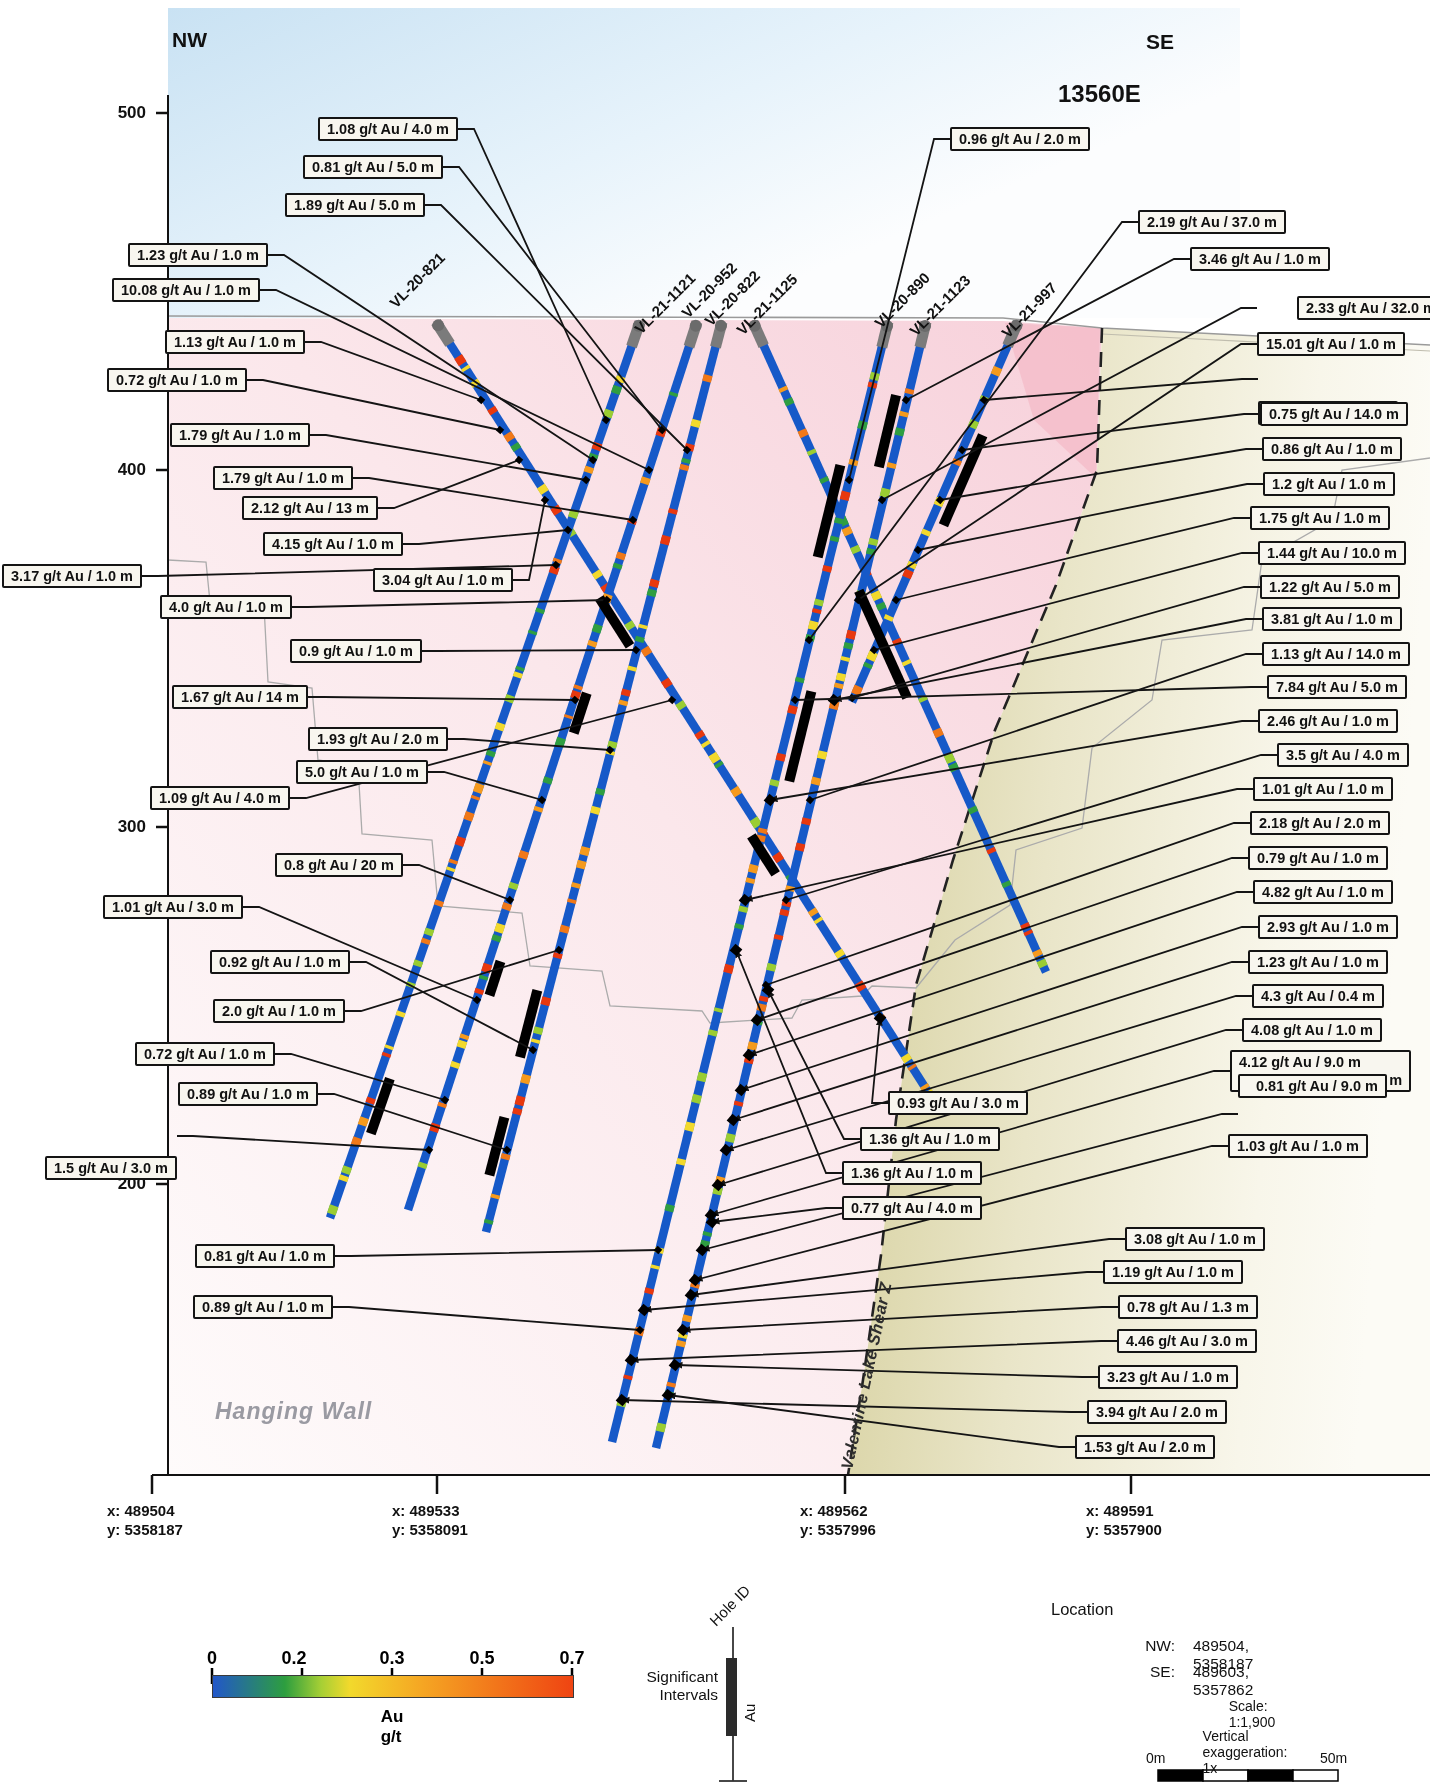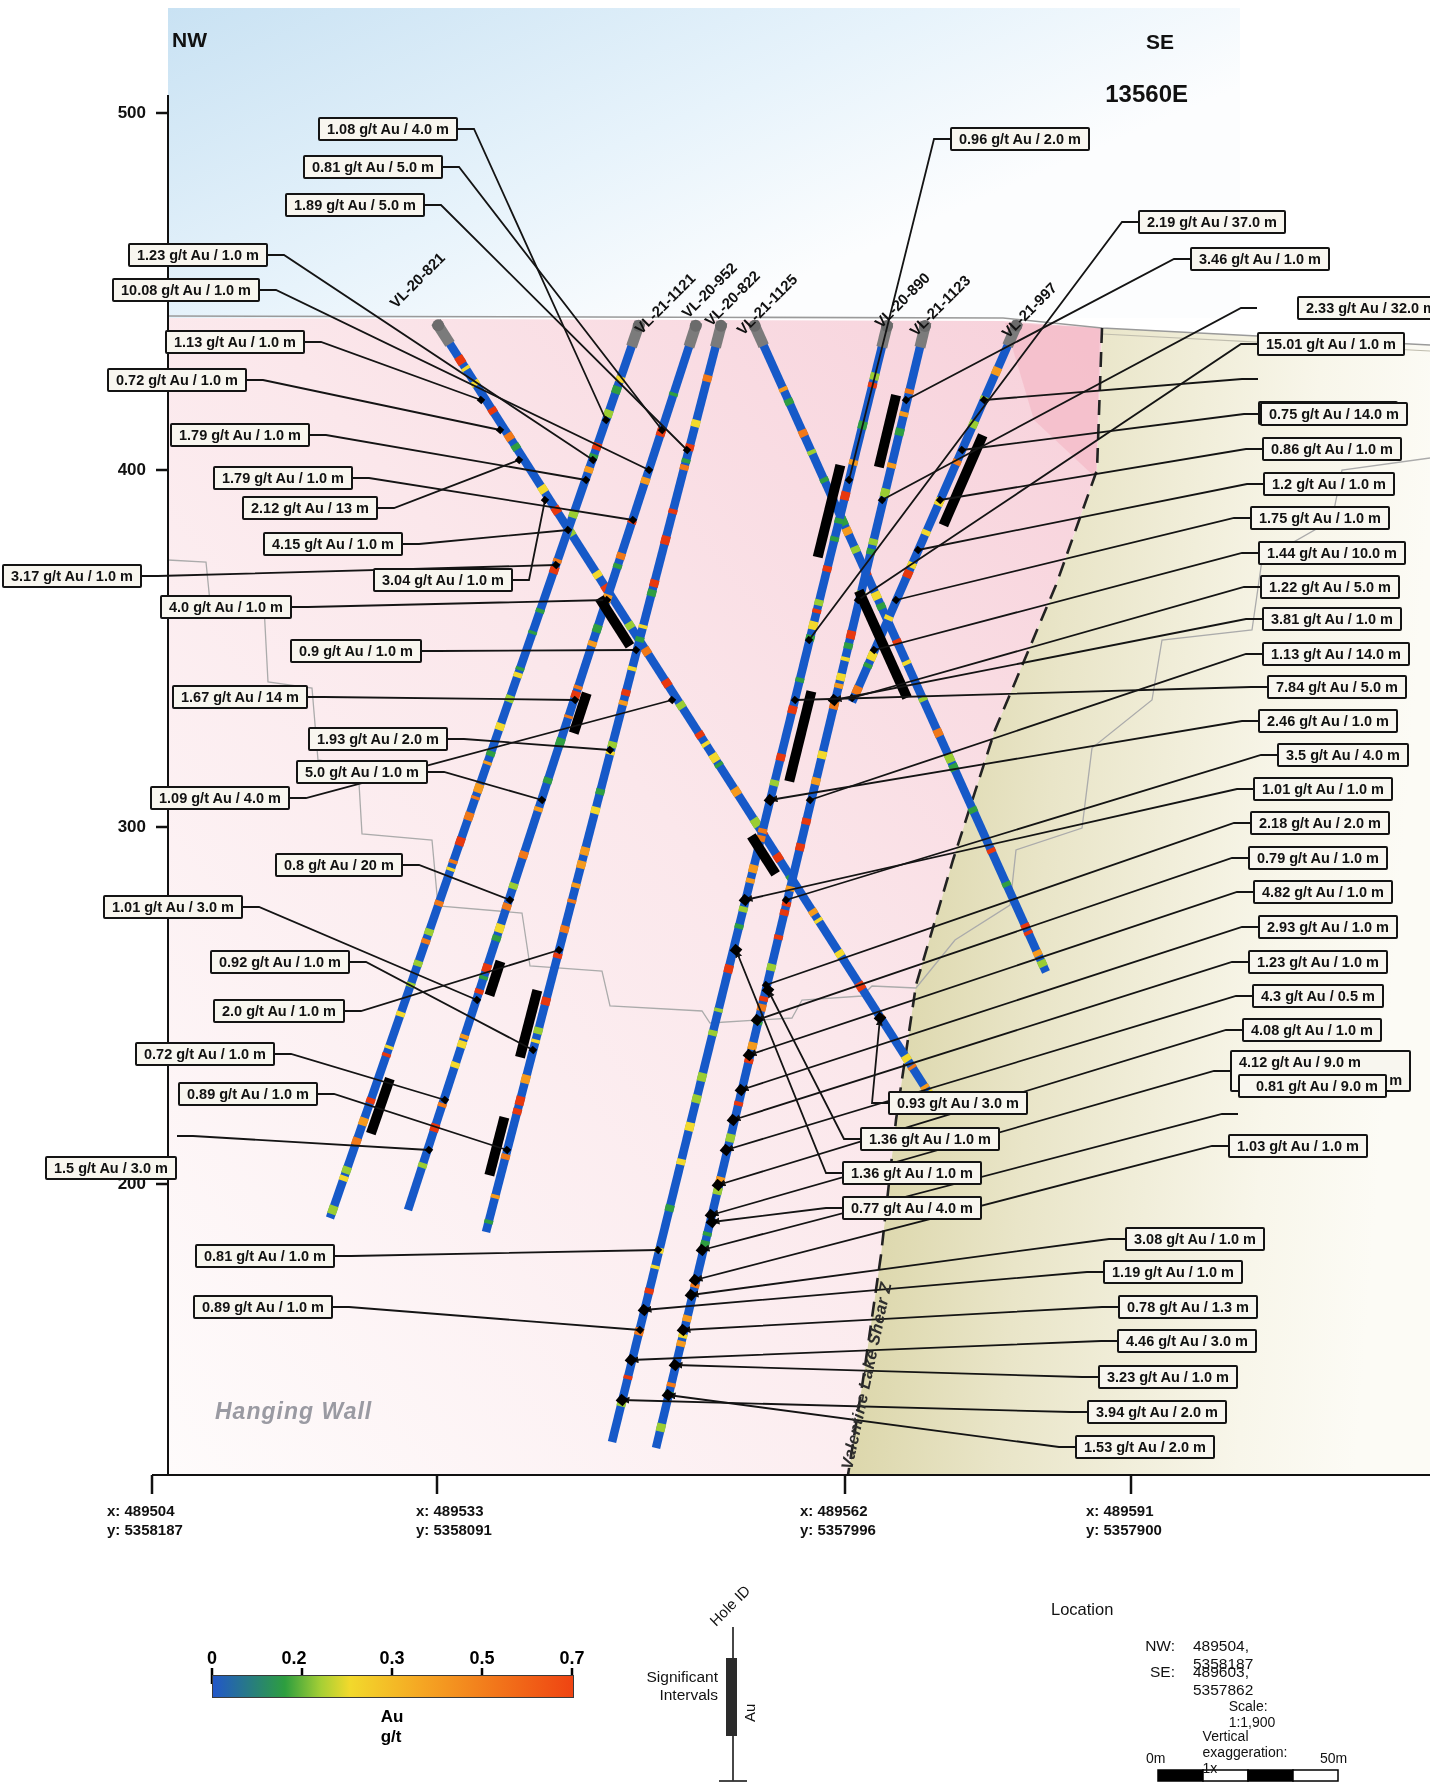--- a/index.html
+++ b/index.html
@@ -502,21 +502,21 @@
       <line x1="719" y1="1781" x2="747" y2="1781" stroke="#333" stroke-width="1.8"></line>
       <rect x="726" y="1658" width="11" height="78" fill="#2b2b2b"></rect>
       <rect x="1158" y="1770" width="45" height="11" fill="#000" stroke="#000" stroke-width="1.5"></rect>
       <rect x="1203" y="1770" width="45" height="11" fill="#fff" stroke="#000" stroke-width="1.5"></rect>
       <rect x="1248" y="1770" width="45" height="11" fill="#000" stroke="#000" stroke-width="1.5"></rect>
       <rect x="1293" y="1770" width="45" height="11" fill="#fff" stroke="#000" stroke-width="1.5"></rect>
     </svg>
 
   <div class="corner" style="left:172px;top:28px;">NW</div>
   <div class="corner" style="left:1146px;top:30px;">SE</div>
-  <div class="sec-title" style="left:1058px;top:80px;width:130px;text-align:right;">13560E</div>
+  <div class="sec-title" style="left:1058px;top:80px;width:130px;text-align:left;">13560E</div>
 
   <div class="hw-label" style="left:215px;top:1398px;">Hanging Wall</div>
   <div class="shear-label" style="left:856px;top:1452px;">Valentine Lake Shear Z</div>
 
   <div id="holeLabels">
       <div class="hole-label" style="left: 398px; top: 294px;">VL-20-821</div>
       <div class="hole-label" style="left: 643px; top: 320px;">VL-21-1121</div>
       <div class="hole-label" style="left: 690px; top: 304px;">VL-20-952</div>
       <div class="hole-label" style="left: 713px; top: 312px;">VL-20-822</div>
       <div class="hole-label" style="left: 745px; top: 321px;">VL-21-1125</div>
@@ -573,42 +573,42 @@
       <div class="callout" style="left: 1262px; top: 642px;">1.13 g/t Au / 14.0 m</div>
       <div class="callout" style="left: 1267px; top: 675px;">7.84 g/t Au / 5.0 m</div>
       <div class="callout" style="left: 1258px; top: 709px;">2.46 g/t Au / 1.0 m</div>
       <div class="callout" style="left: 1277px; top: 743px;">3.5 g/t Au / 4.0 m</div>
       <div class="callout" style="left: 1253px; top: 777px;">1.01 g/t Au / 1.0 m</div>
       <div class="callout" style="left: 1250px; top: 811px;">2.18 g/t Au / 2.0 m</div>
       <div class="callout" style="left: 1248px; top: 846px;">0.79 g/t Au / 1.0 m</div>
       <div class="callout" style="left: 1253px; top: 880px;">4.82 g/t Au / 1.0 m</div>
       <div class="callout" style="left: 1258px; top: 915px;">2.93 g/t Au / 1.0 m</div>
       <div class="callout" style="left: 1248px; top: 950px;">1.23 g/t Au / 1.0 m</div>
-      <div class="callout" style="left: 1252px; top: 984px;">4.3 g/t Au / 0.5 m</div>
+      <div class="callout" style="left: 1252px; top: 984px;">4.3 g/t Au / 0.4 m</div>
       <div class="callout" style="left: 1242px; top: 1018px;">4.08 g/t Au / 1.0 m</div>
       <div class="callout" style="left: 1230px; top: 1050px;">4.12 g/t Au / 9.0 m
 incl. 23.12 g/t Au / 1.0 m</div>
       <div class="callout" style="left: 1238px; top: 1074px; padding-left: 16px;">0.81 g/t Au / 9.0 m</div>
       <div class="callout" style="left: 1228px; top: 1134px;">1.03 g/t Au / 1.0 m</div>
       <div class="callout" style="left: 1125px; top: 1227px;">3.08 g/t Au / 1.0 m</div>
       <div class="callout" style="left: 1103px; top: 1260px;">1.19 g/t Au / 1.0 m</div>
       <div class="callout" style="left: 1118px; top: 1295px;">0.78 g/t Au / 1.3 m</div>
       <div class="callout" style="left: 1117px; top: 1329px;">4.46 g/t Au / 3.0 m</div>
       <div class="callout" style="left: 1098px; top: 1365px;">3.23 g/t Au / 1.0 m</div>
       <div class="callout" style="left: 1087px; top: 1400px;">3.94 g/t Au / 2.0 m</div>
       <div class="callout" style="left: 1075px; top: 1435px;">1.53 g/t Au / 2.0 m</div>
     </div>
   <div id="axisLabels">
       <div class="ytick-label" style="left: 86px; top: 103px;">500</div>
       <div class="ytick-label" style="left: 86px; top: 460px;">400</div>
       <div class="ytick-label" style="left: 86px; top: 817px;">300</div>
       <div class="ytick-label" style="left: 86px; top: 1174px;">200</div>
       <div class="xtick-label" style="left: 107px; top: 1502px;">x: 489504
 y: 5358187</div>
-      <div class="xtick-label" style="left: 416px; top: 1502px;">x: 489533
+      <div class="xtick-label" style="left: 392px; top: 1502px;">x: 489533
 y: 5358091</div>
       <div class="xtick-label" style="left: 800px; top: 1502px;">x: 489562
 y: 5357996</div>
       <div class="xtick-label" style="left: 1086px; top: 1502px;">x: 489591
 y: 5357900</div>
     </div>
 
   <div class="cb-wrap" style="left:0;top:0;">
     <div id="cbBar" class="cb-bar" style="left: 212px; top: 1675px; width: 360px; background: linear-gradient(to right, rgb(34, 87, 201) 0%, rgb(45, 158, 63) 20%, rgb(166, 207, 53) 30%, rgb(242, 217, 44) 38%, rgb(245, 166, 35) 58%, rgb(239, 68, 18) 100%);"></div>
     <div id="cbTicks">

